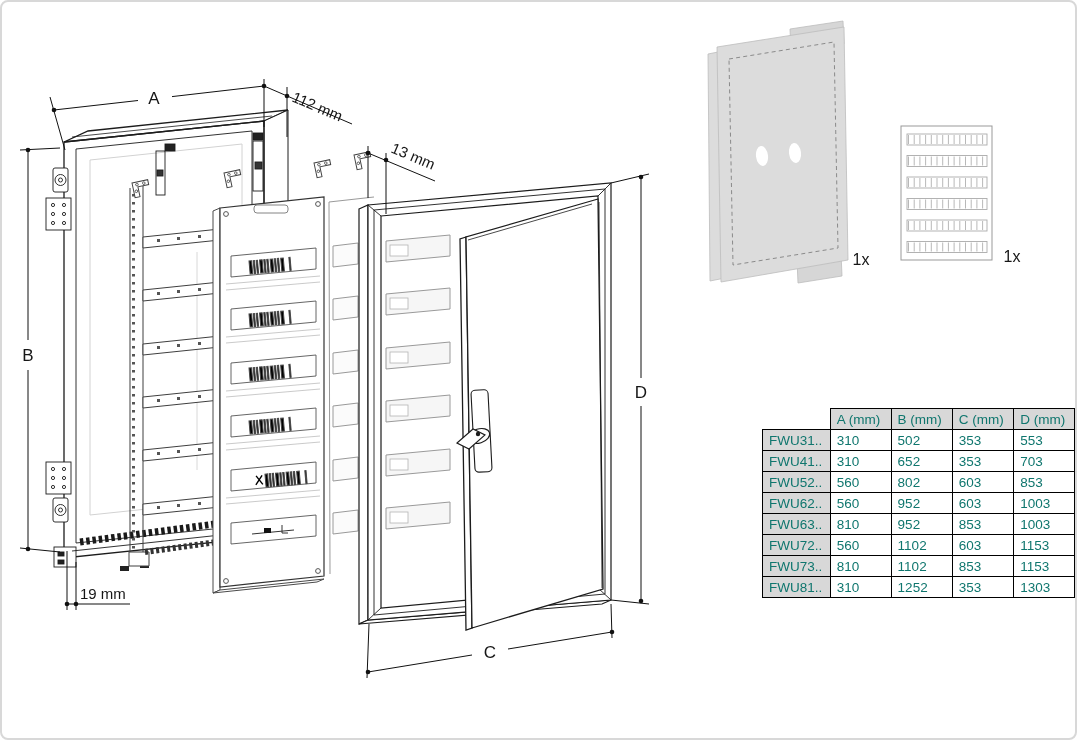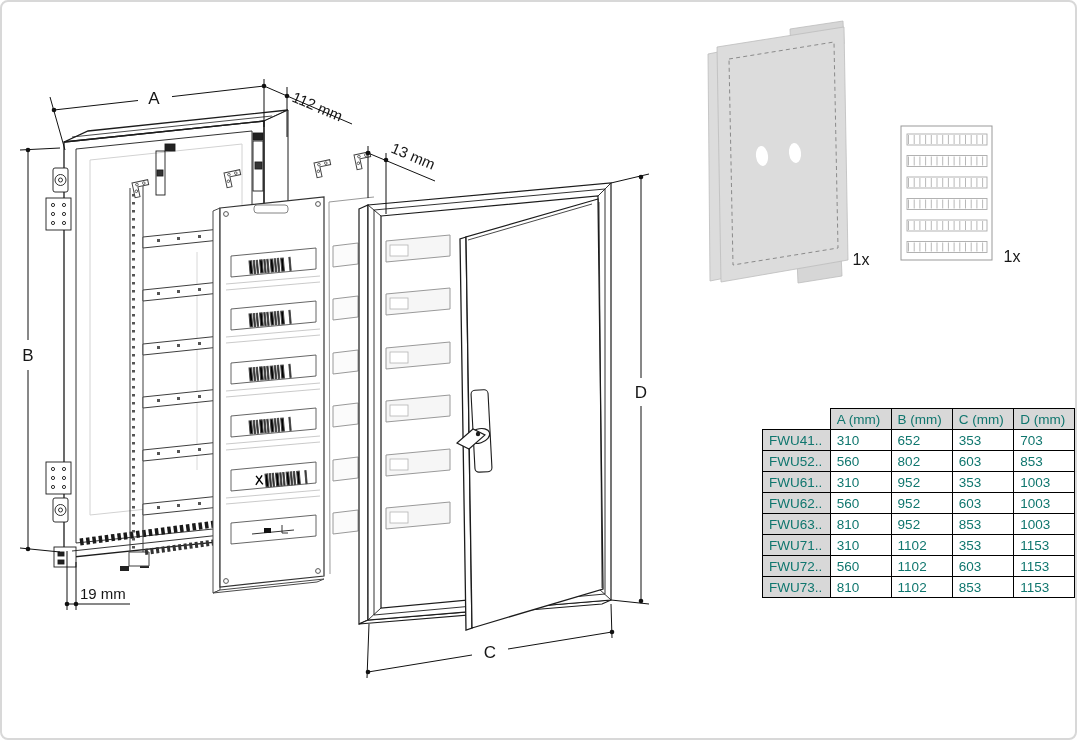--- a/index.html
+++ b/index.html
@@ -372,71 +372,71 @@
     <tr>
       <th class="corner"></th>
       <th>A (mm)</th>
       <th>B (mm)</th>
       <th>C (mm)</th>
       <th>D (mm)</th>
     </tr>
   </thead>
   <tbody>
         <tr>
+          <th>FWU31..</th>
+          <td>310</td>
+          <td>502</td>
+          <td>353</td>
+          <td>553</td>
+        </tr>
+        <tr>
           <th>FWU41..</th>
           <td>310</td>
           <td>652</td>
           <td>353</td>
           <td>703</td>
         </tr>
         <tr>
           <th>FWU52..</th>
           <td>560</td>
           <td>802</td>
           <td>603</td>
           <td>853</td>
         </tr>
         <tr>
-          <th>FWU61..</th>
-          <td>310</td>
-          <td>952</td>
-          <td>353</td>
-          <td>1003</td>
-        </tr>
-        <tr>
           <th>FWU62..</th>
           <td>560</td>
           <td>952</td>
           <td>603</td>
           <td>1003</td>
         </tr>
         <tr>
           <th>FWU63..</th>
           <td>810</td>
           <td>952</td>
           <td>853</td>
           <td>1003</td>
         </tr>
         <tr>
-          <th>FWU71..</th>
-          <td>310</td>
-          <td>1102</td>
-          <td>353</td>
-          <td>1153</td>
-        </tr>
-        <tr>
           <th>FWU72..</th>
           <td>560</td>
           <td>1102</td>
           <td>603</td>
           <td>1153</td>
         </tr>
         <tr>
           <th>FWU73..</th>
           <td>810</td>
           <td>1102</td>
           <td>853</td>
           <td>1153</td>
         </tr>
+        <tr>
+          <th>FWU81..</th>
+          <td>310</td>
+          <td>1252</td>
+          <td>353</td>
+          <td>1303</td>
+        </tr>
       </tbody>
 </table>
 
 </div>
 
 </body></html>

